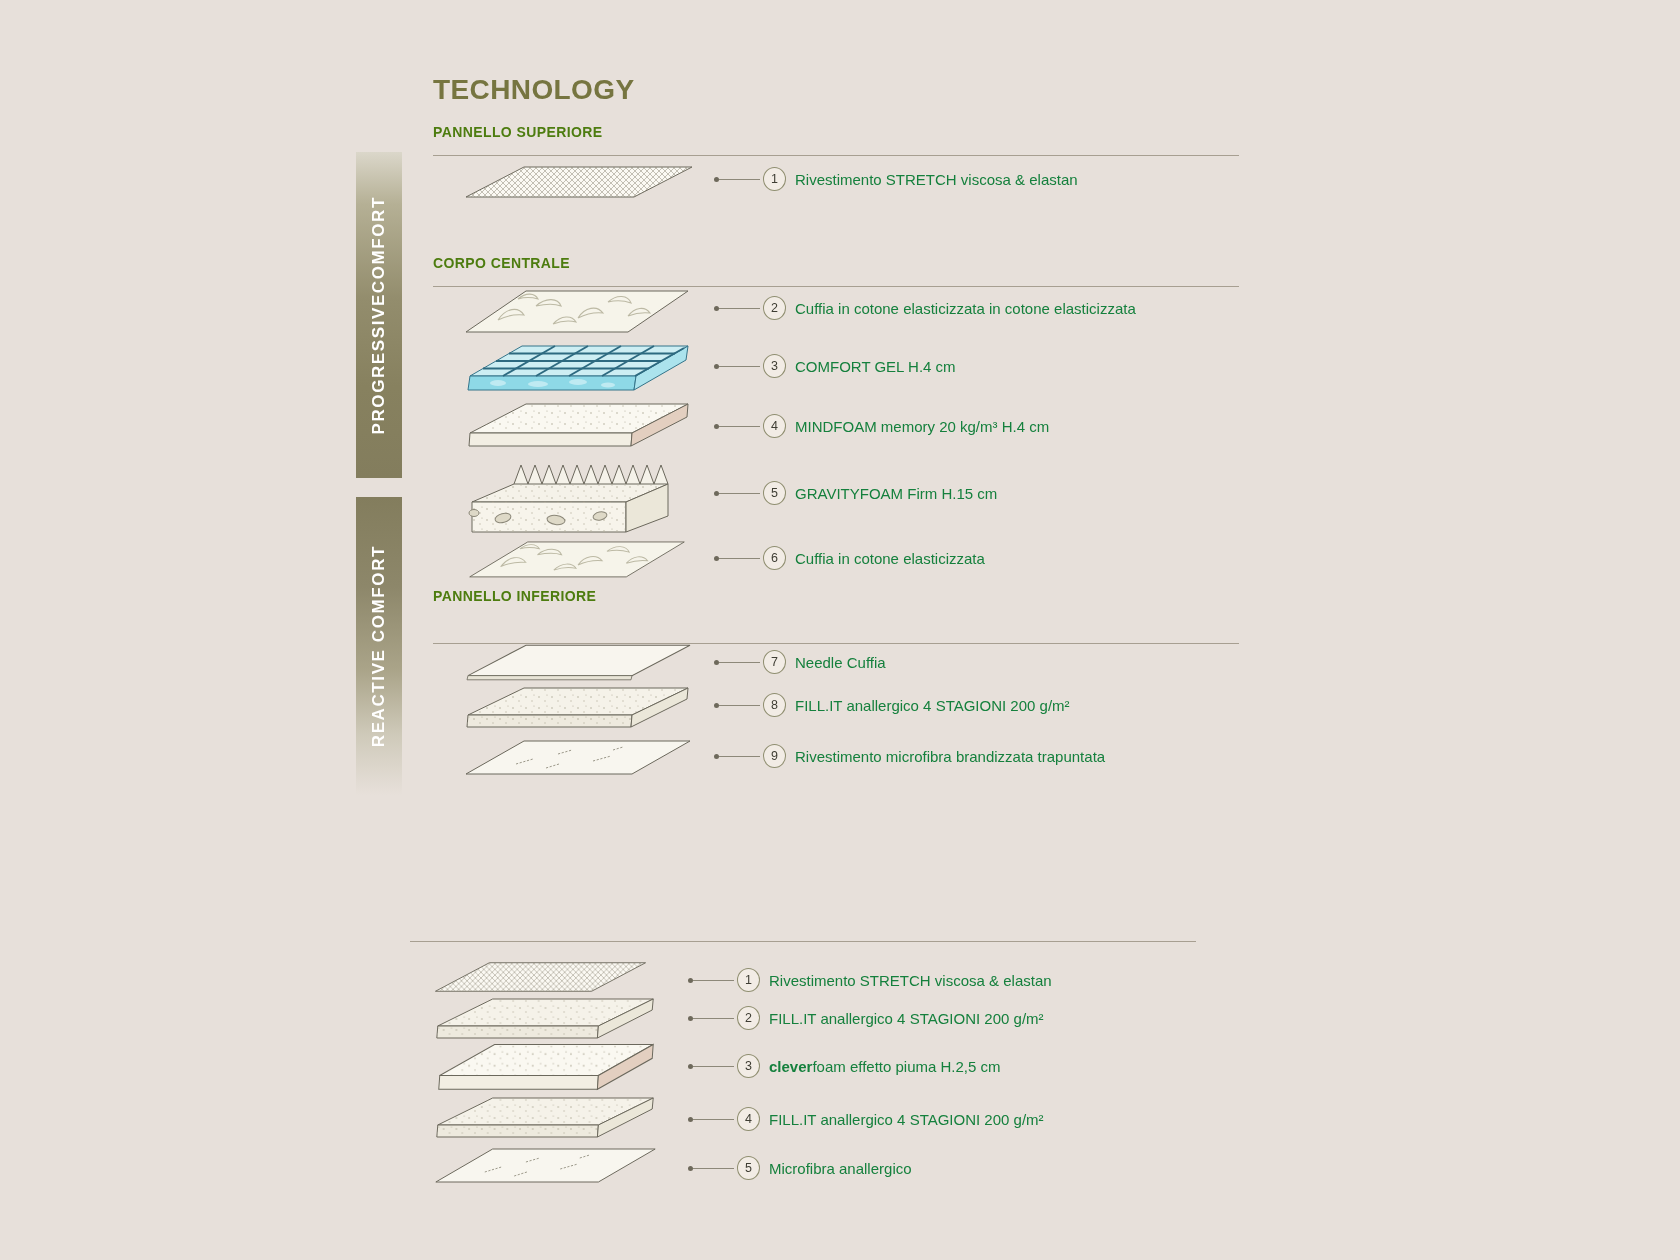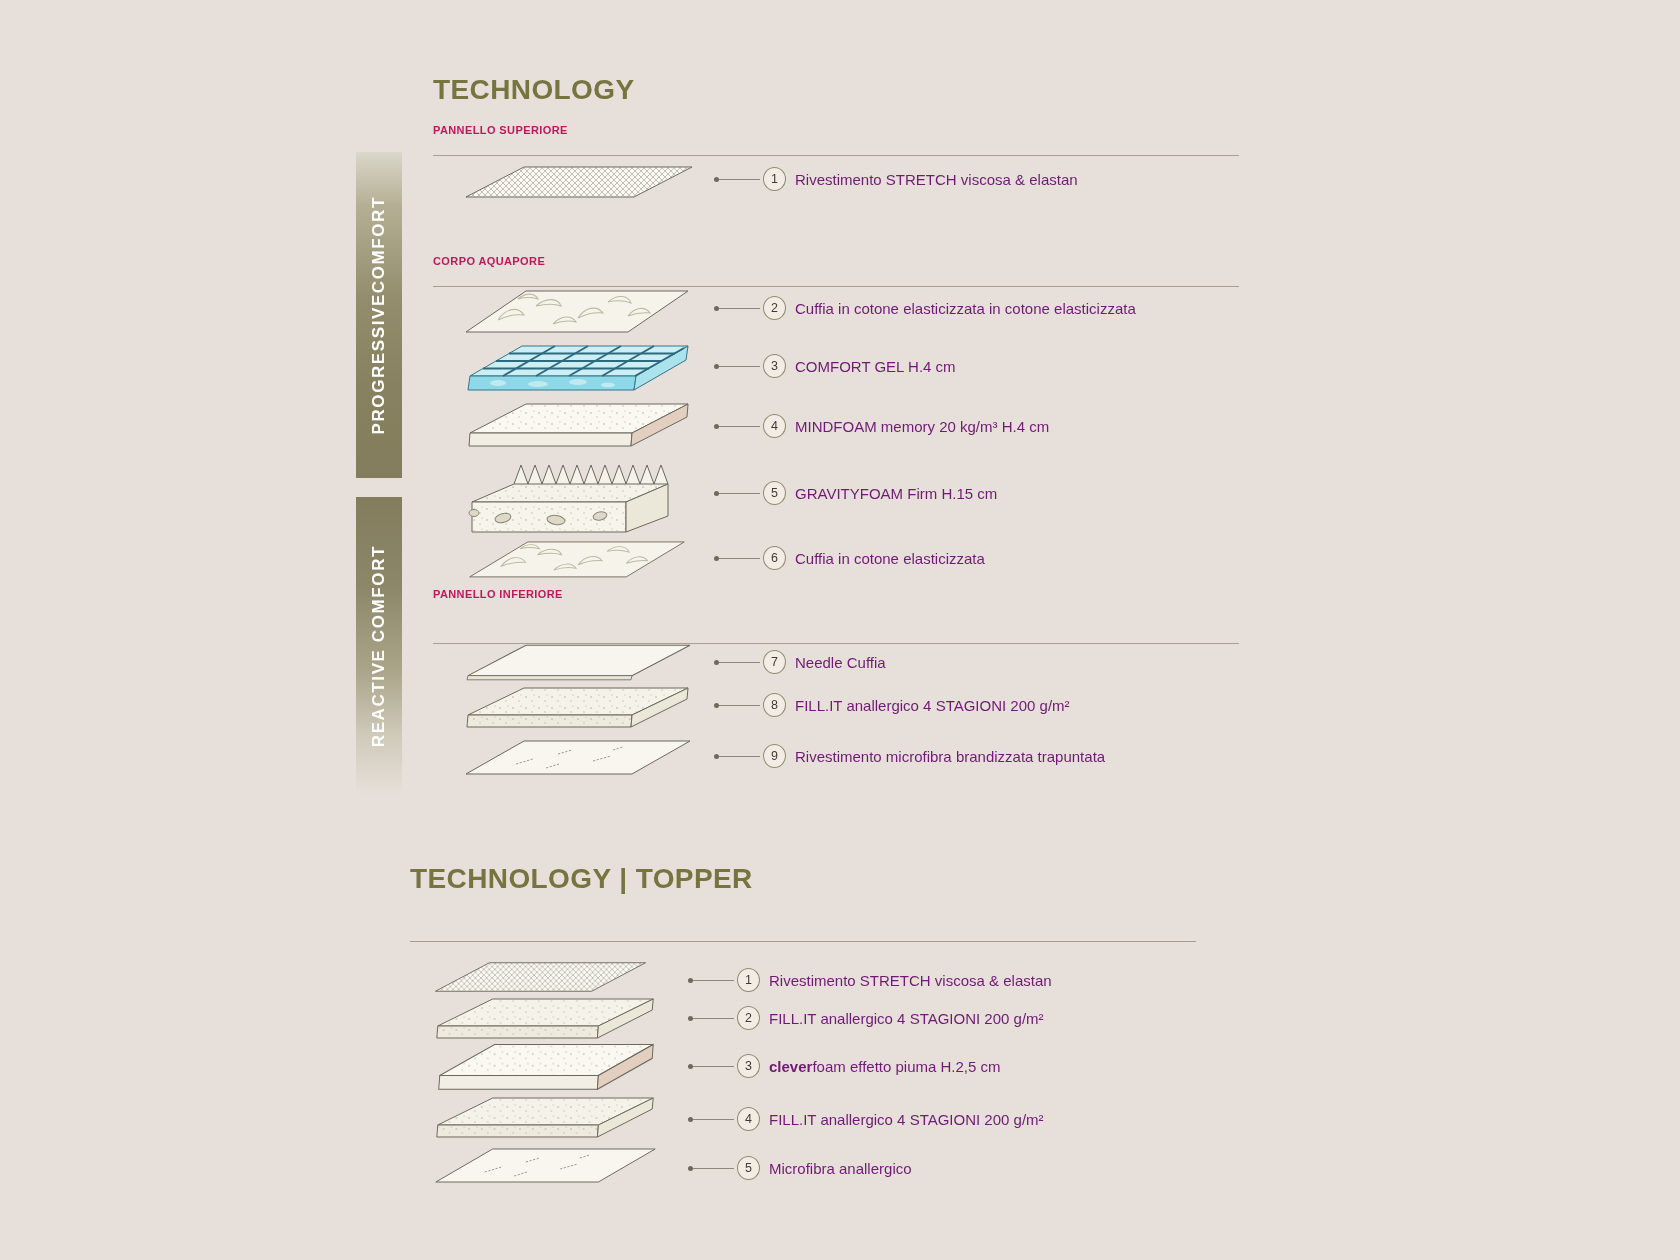--- a/index.html
+++ b/index.html
@@ -1,33 +1,33 @@
 <!DOCTYPE html>
 <html><head>
 <meta charset="utf-8">
 <style>
   html,body{margin:0;padding:0;}
   body{font-family:"Liberation Sans", sans-serif;}
   #stage{position:relative;width:1680px;height:1260px;background:#e7e0da;overflow:hidden;}
   .abs{position:absolute;margin-top:12px;}
   .h1{font-size:28px;font-weight:bold;color:#767540;letter-spacing:0.4px;white-space:nowrap;}
-  .sh{font-size:11px;font-weight:bold;color:#be185d;letter-spacing:0.4px;white-space:nowrap;text-align:right;}
+  .sh{font-size:14px;font-weight:bold;color:#4d7c0f;letter-spacing:0.4px;white-space:nowrap;text-align:right;}
   .rule{height:1px;background:#a79f91;}
   .vbar{position:absolute;width:46px;display:flex;align-items:center;justify-content:center;}
   .vbar span{writing-mode:vertical-rl;transform:rotate(180deg);color:#ffffff;font-weight:bold;
              font-size:17px;letter-spacing:1.6px;white-space:nowrap;}
   .bar1{background:linear-gradient(to bottom,#dbd7ca 0%,#b5b095 16%,#938d6d 45%,#87815f 72%,#837d5d 100%);}
   .bar2{background:linear-gradient(to bottom,#837d5d 0%,#8d876a 30%,#aaa489 58%,#cfcaba 80%,#e7e0da 100%);}
   .callout{position:absolute;display:flex;align-items:center;height:24px;}
   .callout .dot{width:5px;height:5px;border-radius:50%;background:#6e695b;flex:none;}
   .callout .cline{width:41px;height:0;border-top:1.3px solid #8d8879;flex:none;}
   .callout .num{box-sizing:border-box;width:23px;height:24px;border-radius:50%;border:1.2px solid #8f8e70;
                 background:#f2ece5;color:#3e3d33;font-size:12.5px;display:flex;align-items:center;
                 justify-content:center;margin-left:3px;flex:none;}
-  .callout .lbl{margin-left:9px;font-size:15px;color:#701a75;white-space:nowrap;}
+  .callout .lbl{margin-left:9px;font-size:15px;color:#15803d;white-space:nowrap;}
   .callout .lbl b{font-weight:bold;}
   svg.ill{position:absolute;overflow:visible;}
 </style>
 </head>
 <body>
 
 <svg width="0" height="0" style="position:absolute" aria-hidden="true">
   <defs>
     <pattern id="hatch" width="6" height="6" patternUnits="userSpaceOnUse">
       <path d="M0,6 L6,0 M0,0 L6,6" stroke="#94907f" stroke-width="0.55" fill="none"></path>
@@ -143,21 +143,21 @@
   <svg class="ill" style="left:458px;top:162px;width:242px;height:40px;">
       <use href="#sym-mesh"></use>
     </svg>
   <div class="callout" style="left:714px;top:167px;">
     <span class="dot"></span>
       <span class="cline"></span>
     <span class="num">1</span>
     <span class="lbl">Rivestimento STRETCH viscosa &amp; elastan</span>
   </div>
 
-  <div class="abs sh" style="left:433px;top:243px;">CORPO AQUAPORE</div>
+  <div class="abs sh" style="left:433px;top:243px;">CORPO CENTRALE</div>
   <div class="abs rule" style="left:433px;top:274px;width:806px;"></div>
 
   <svg class="ill" style="left:458px;top:284px;width:238px;height:54px;">
       <use href="#sym-swirl"></use>
     </svg>
   <div class="callout" style="left:714px;top:296px;">
     <span class="dot"></span>
       <span class="cline"></span>
     <span class="num">2</span>
     <span class="lbl">Cuffia in cotone elasticizzata in cotone elasticizzata</span>
@@ -229,21 +229,20 @@
   <svg class="ill" style="left:458px;top:734px;width:240px;height:46px;">
       <use href="#sym-quilted"></use>
     </svg>
   <div class="callout" style="left:714px;top:744px;">
     <span class="dot"></span>
       <span class="cline"></span>
     <span class="num">9</span>
     <span class="lbl">Rivestimento microfibra brandizzata trapuntata</span>
   </div>
 
-  <div class="abs h1" style="left:410px;top:851px;">TECHNOLOGY | TOPPER</div>
   <div class="abs rule" style="left:410px;top:929px;width:786px;"></div>
 
   <svg class="ill" style="left:428px;top:958px;width:225px;height:38px;">
       <use href="#sym-mesh"></use>
     </svg>
   <div class="callout" style="left:688px;top:968px;">
     <span class="dot"></span>
       <span class="cline"></span>
     <span class="num">1</span>
     <span class="lbl">Rivestimento STRETCH viscosa &amp; elastan</span>

